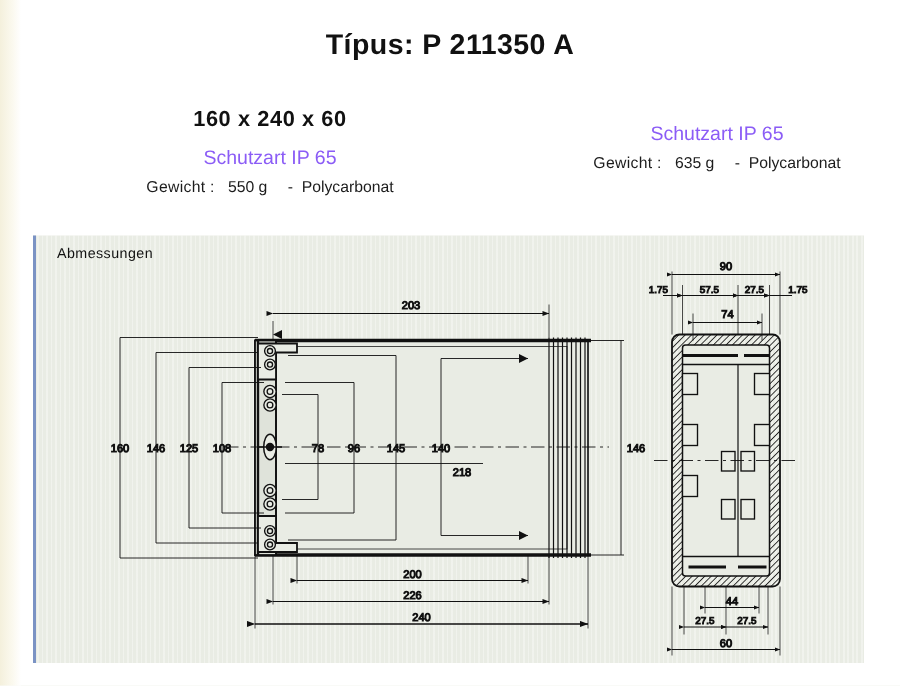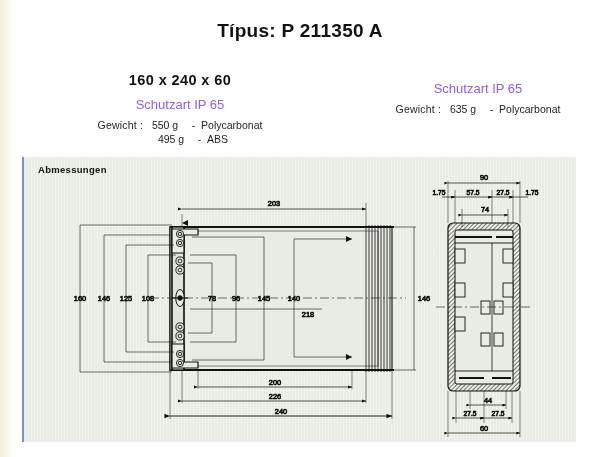--- a/index.html
+++ b/index.html
@@ -36,21 +36,21 @@
     position:absolute;left:22px;top:157px;width:554px;height:285px;
     background:#e9ece4;
   }
   .panel:before{ 
     content:"";position:absolute;inset:0;
     background:repeating-linear-gradient(90deg,rgba(255,255,255,.35) 0 1px,rgba(0,0,0,0) 1px 3px);
     pointer-events:none;
   }
   .panel-rule{position:absolute;left:22px;top:157px;width:2px;height:285px;background:#7b93c4;}
   .panel-label{
-    position:absolute;left:38px;top:164px;font-size:9.5px;font-weight:bold;
+    position:absolute;left:38px;top:164px;font-size:9.5px;font-weight:normal;
     letter-spacing:.3px;color:#111;z-index:5;
   }
 
   
   .dwg{position:absolute;left:22px;top:157px;width:554px;height:285px;}
   .dim{font-family:"Liberation Sans",sans-serif;font-size:7.4px;fill:#111;}
   .dim-s{font-family:"Liberation Sans",sans-serif;font-size:6.6px;fill:#111;}
 </style>
 </head>
 <body>
@@ -61,25 +61,20 @@
   <div class="title">Típus: P 211350 A</div>
 
   <div class="col col-left">
     <div class="size">160 x 240 x 60</div>
     <div class="prot">Schutzart IP 65</div>
     <div class="wrow">
       <span class="wlabel">Gewicht :</span>
       &nbsp;&nbsp;<span class="wval">550 g</span>
       &nbsp;<span>-</span>
       &nbsp;<span>Polycarbonat</span>
-    </div>
-    <div class="wrow2">
-      <span class="wval">495 g</span>
-      &nbsp;<span>-</span>
-      &nbsp;<span>ABS</span>
     </div>
   </div>
 
   <div class="col col-right">
     <div class="prot">Schutzart IP 65</div>
     <div class="wrow">
       <span class="wlabel">Gewicht :</span>
       &nbsp;&nbsp;<span class="wval">635 g</span>
       &nbsp;<span>-</span>
       &nbsp;<span>Polycarbonat</span>

